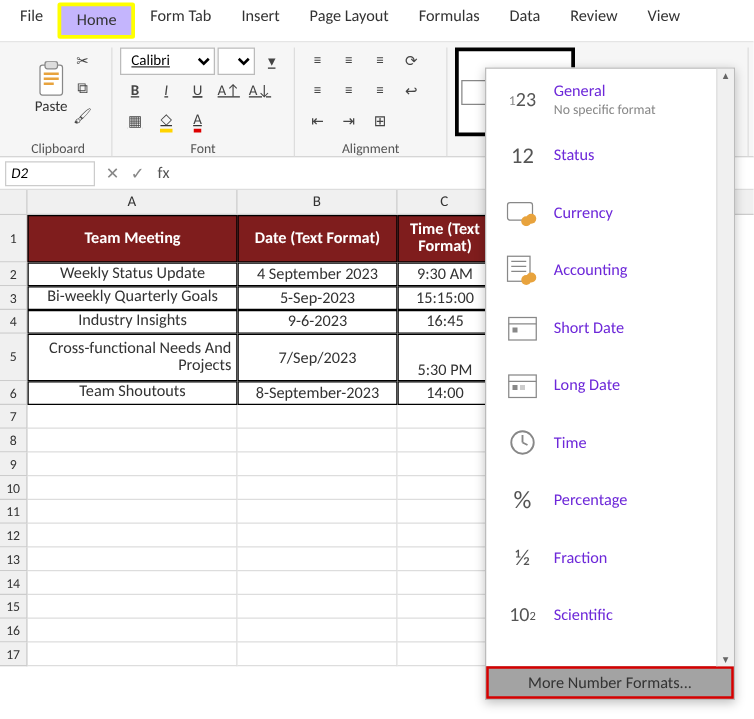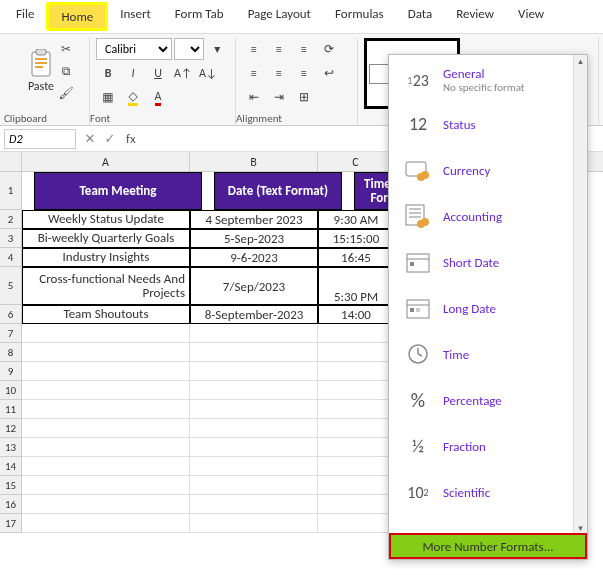--- a/index.html
+++ b/index.html
@@ -1,24 +1,24 @@
 <!DOCTYPE html>
 <html><head>
 <meta charset="utf-8">
 <style>
   * { box-sizing: border-box; margin: 0; padding: 0; font-family: Calibri, Arial, sans-serif; }
   body { background: #fff; width: 603px; height: 575px; overflow: hidden; font-size: 13px; color: #333; position: relative; }
   .menubar { display: flex; gap: 0; padding: 2px 4px; background: #fff; border-bottom: 1px solid #ddd; }
   .menubar .item { padding: 4px 12px; cursor: pointer; }
-  .menubar .item.active { background: #fde047; border: 3px solid #ffff00; border-radius: 2px; }
+  .menubar .item.active { background: #c4b5fd; border: 3px solid #ffff00; border-radius: 2px; }
   .ribbon { display: flex; background: #f6f6f6; border-bottom: 1px solid #ccc; padding: 4px 4px 0 4px; height: 92px; }
   .group { border-right: 1px solid #ddd; padding: 0 6px 14px 6px; position: relative; }
-  .group-label { position: absolute; bottom: 0; left: 0; right: 0; text-align: left; font-size: 11px; color: #555; }
+  .group-label { position: absolute; bottom: 0; left: 0; right: 0; text-align: center; font-size: 11px; color: #555; }
   .grp-clip { width: 86px; }
-  .grp-font { width: 146px; }
+  .grp-font { width: 146px; text-decoration: underline; }
   .grp-align { width: 122px; }
   .grp-num { flex: 1; }
   .big-btn { display: inline-flex; flex-direction: column; align-items: flex-end; width: 44px; height: 66px; justify-content: center; }
   .mini { display: inline-flex; align-items: center; justify-content: center; width: 22px; height: 20px; margin: 1px; font-size: 12px; color: #444; cursor: pointer; }
   .font-row1 { display: flex; gap: 2px; margin-bottom: 2px; }
   .font-sel { border: 1px solid #bbb; background: #fff; height: 22px; font-size: 12px; padding: 0 4px; }
   .font-sel.name { width: 78px; }
   .font-sel.size { width: 30px; }
   .font-row2, .font-row3 { display: flex; gap: 1px; margin-top: 2px; }
   .alg-row { display: flex; gap: 1px; margin-bottom: 2px; }
@@ -33,44 +33,44 @@
   .col-headers { display: flex; background: #f0f0f0; border-bottom: 1px solid #ccc; height: 20px; }
   .corner { width: 22px; border-right: 1px solid #ccc; background: #f0f0f0; }
   .ch { text-align: center; border-right: 1px solid #ccc; font-size: 12px; color: #333; line-height: 20px; }
   .ch.a { width: 168px; } .ch.b { width: 128px; } .ch.c { width: 76px; }
   .rows { }
   .row { display: flex; height: 19px; }
   .row.tall { height: 38px; }
   .rh { width: 22px; background: #f0f0f0; border-right: 1px solid #ccc; border-bottom: 1px solid #ccc; text-align: center; font-size: 11px; color: #333; line-height: 19px; }
   .cell { border-right: 1px solid #ddd; border-bottom: 1px solid #ddd; padding: 0 4px; font-size: 13px; display: flex; align-items: center; justify-content: center; overflow: hidden; white-space: nowrap; }
   .cell.a { width: 168px; } .cell.b { width: 128px; } .cell.c { width: 76px; }
-  .hdr-row .cell { background: #4c1d95; color: #fff; font-weight: bold; border: 1px solid #000; white-space: normal; text-align: center; line-height: 1.1; margin-left: 12px; }
+  .hdr-row .cell { background: #7f1d1d; color: #fff; font-weight: bold; border: 1px solid #000; white-space: normal; text-align: center; line-height: 1.1; }
   .data-row .cell { border: 1px solid #000; background: #fff; }
   .data-row .cell.a { justify-content: center; white-space: normal; text-align: right; line-height: 1.1; }
   
   .num-dropdown { position: absolute; top: 54px; left: 388px; width: 200px; height: 506px; background: #fff; border: 1px solid #bbb; box-shadow: 0 2px 8px rgba(0,0,0,0.25); z-index: 50; display: flex; flex-direction: column; }
   .num-dropdown .scroll { position: absolute; right: 0; top: 0; bottom: 26px; width: 14px; background: #f0f0f0; border-left: 1px solid #ddd; }
   .nd-list { flex: 1; overflow: hidden; padding: 4px 0; }
   .nd-item { display: flex; align-items: center; gap: 10px; padding: 8px 10px 8px 14px; cursor: pointer; }
   .nd-item.general { padding-top: 6px; padding-bottom: 6px; }
   .nd-icon { width: 30px; height: 30px; display: flex; align-items: center; justify-content: center; font-size: 18px; color: #555; }
   .nd-text { font-size: 13px; color: #6d28d9; }
   .nd-sub { font-size: 11px; color: #888; }
-  .nd-more { height: 26px; background: #84cc16; border: 2px solid #d60000; display: flex; align-items: center; justify-content: center; font-size: 13px; cursor: pointer; }
+  .nd-more { height: 26px; background: #a3a3a3; border: 2px solid #d60000; display: flex; align-items: center; justify-content: center; font-size: 13px; cursor: pointer; }
   .orange { color: #e8a33d; }
   svg { display: block; }
 </style>
 </head>
 <body>
 
 <div class="menubar">
   <div class="item">File</div>
   <div class="item active">Home</div>
+  <div class="item">Form Tab</div>
   <div class="item">Insert</div>
-  <div class="item">Form Tab</div>
   <div class="item">Page Layout</div>
   <div class="item">Formulas</div>
   <div class="item">Data</div>
   <div class="item">Review</div>
   <div class="item">View</div>
 </div>
 
 <div class="ribbon">
   <div class="group grp-clip">
     <div style="display:flex;">

